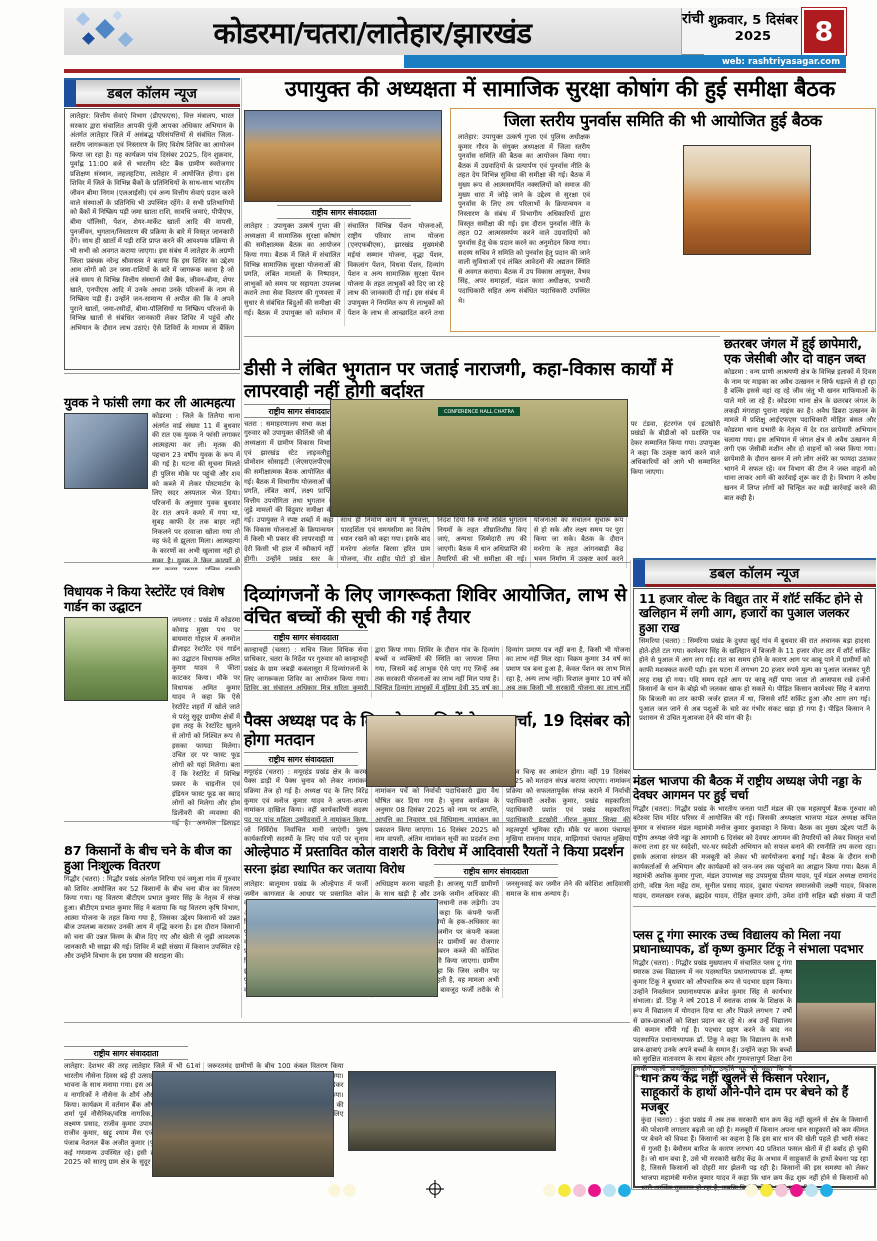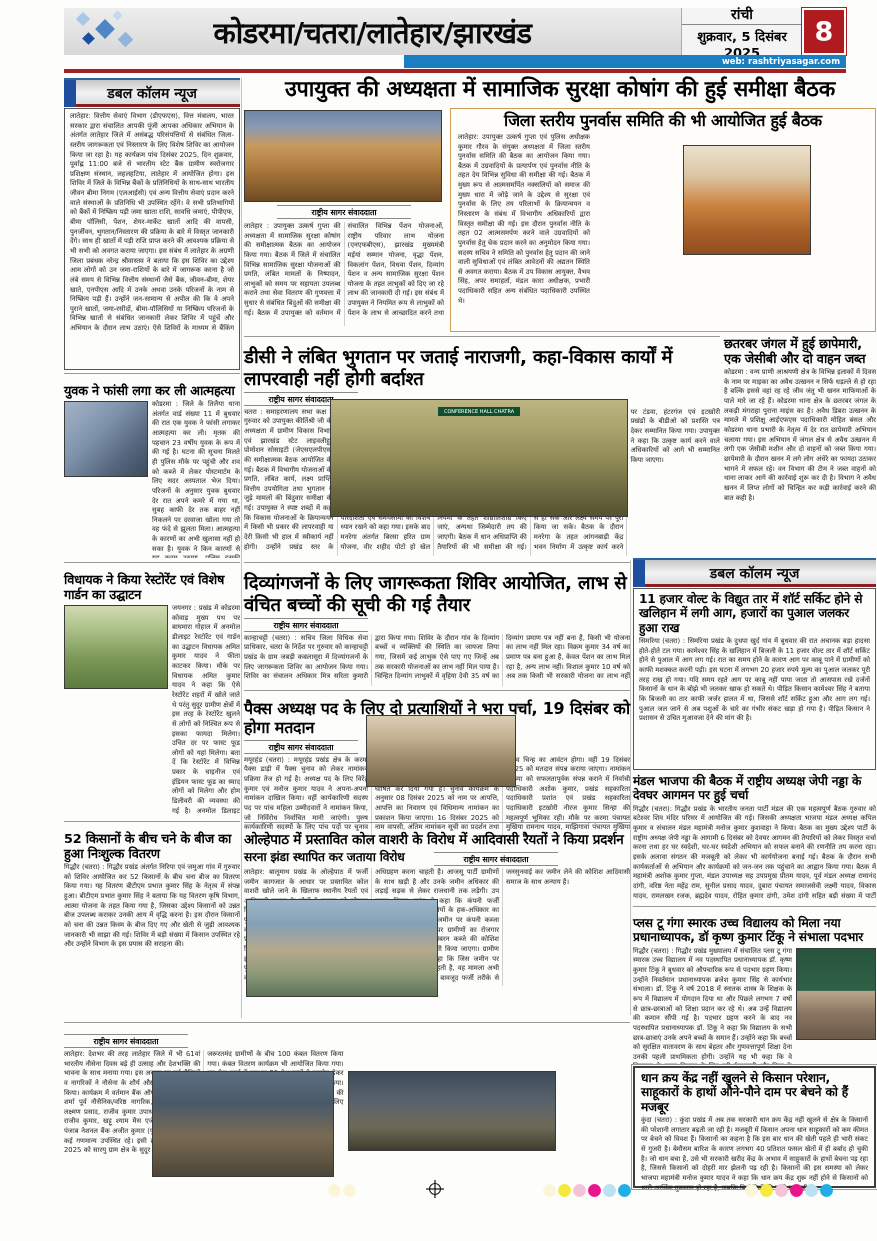--- a/index.html
+++ b/index.html
@@ -10,21 +10,21 @@
   
   .masthead{left:64px;top:8px;width:782px;height:47px;display:flex;}
   .mh-left{width:190px;background:linear-gradient(180deg,#5a9fdc 0%,#2a72bd 45%,#0d4f9e 100%);
            clip-path:polygon(0 0,100% 0,93% 100%,0 100%);color:#fff;display:flex;align-items:center;
            justify-content:center;font-size:25px;font-weight:800;text-shadow:1px 1px 1px #063a77;}
   .mh-mid{flex:1;background:linear-gradient(180deg,#ededed,#d8d8d8);position:relative;display:flex;
           align-items:center;justify-content:center;}
   .mh-mid h1{margin:0;font-size:29px;font-weight:800;color:#0a0a0a;letter-spacing:-0.5px;}
   .dmd{position:absolute;transform:rotate(45deg);}
   .mh-right{width:120px;background:#f4f4f4;border-left:1px solid #aaa;text-align:center;
-            display:flex;flex-direction:column;justify-content:center;}
+            display:flex;flex-direction:row;justify-content:center;}
   .mh-city{font-size:14px;font-weight:800;border-bottom:1px solid #888;padding-bottom:1px;}
   .mh-date{font-size:13px;font-weight:700;padding-top:2px;}
   .mh-page{width:40px;background:#b01b20;border:2px solid #fff;outline:1px solid #b01b20;color:#fff;
            display:flex;align-items:center;justify-content:center;font-size:27px;font-weight:800;}
   .mh-webbar{left:404px;top:55px;width:442px;height:13px;background:#1b7ec2;color:#fff;
              font-size:8.5px;font-weight:700;text-align:right;line-height:13px;padding-right:6px;box-sizing:border-box;}
   .mh-rule{left:64px;top:69px;width:782px;height:4px;background:#a02226;}
 
   
   .hl{font-weight:800;color:#000;margin:0 0 2px 0;line-height:1.18;letter-spacing:-0.2px;}
@@ -41,21 +41,21 @@
   .cols-5{column-count:5;column-gap:7px;column-rule:1px solid #cfcfcf;}
   .byline{font-size:7.8px;font-weight:700;text-align:center;border-top:1px solid #8a8a8a;
           border-bottom:1px solid #8a8a8a;padding:1px 2px;margin:3px 0;width:130px;}
   .sec-head{height:24px;background:linear-gradient(180deg,#c6c6c6,#f3f3f3 55%,#dcdcdc);
             border-top:2px solid #2a63a0;border-bottom:3px solid #8e1d20;display:flex;align-items:center;
             justify-content:center;font-weight:800;font-size:14px;color:#0a0a0a;}
   .sec-block{position:absolute;left:0;top:0;bottom:-3px;width:12px;background:#1d4f9e;}
   .boxed{border:1px solid #555;padding:3px 5px;box-sizing:border-box;}
   .boxed-orange{border:1.5px solid #cf9a57;padding:3px 7px;box-sizing:border-box;background:#fffdf9;}
   .boxed-heavy{border:2px solid #3d3d3d;outline:1px solid #999;outline-offset:1px;padding:3px 6px;box-sizing:border-box;}
-  .rule-top{border-top:1px solid #9a9a9a;padding-top:9px;}
+  .rule-top{border-top:1px solid #9a9a9a;padding-top:21px;}
   .photo{border:1px solid #3a3a3a;box-sizing:border-box;position:relative;overflow:hidden;}
   .photo.fl{float:left;margin:1px 4px 2px 0;}
   .photo.fr{float:right;margin:1px 0 2px 4px;}
   .conf-sign{position:absolute;top:7px;left:50%;transform:translateX(-50%);background:#0e4f2f;
              color:#fff;font-size:5px;line-height:1.3;padding:1px 5px;text-align:center;width:72px;}
   .vrule{width:1px;background:#c2c2c2;}
 
   
   .ph-office{background:linear-gradient(180deg,#6f86a8 0%,#8b9ab2 18%,#c79a5e 38%,#b07c3f 62%,#8a5f2e 84%,#6e4a22 100%);}
   .ph-sofa{background:linear-gradient(180deg,#ece0cc 0%,#dcc5a2 28%,#ca8340 55%,#a85f28 80%,#8d4e20 100%);}
@@ -117,21 +117,21 @@
     <div class="body" style="height:158px;">कोडरमा : जिले के तिलैया थाना अंतर्गत वार्ड संख्या 11 में बुधवार की रात एक युवक ने फांसी लगाकर आत्महत्या कर ली। मृतक की पहचान 23 वर्षीय युवक के रूप में की गई है। घटना की सूचना मिलते ही पुलिस मौके पर पहुंची और शव को कब्जे में लेकर पोस्टमार्टम के लिए सदर अस्पताल भेज दिया। परिजनों के अनुसार युवक बुधवार देर रात अपने कमरे में गया था, सुबह काफी देर तक बाहर नहीं निकलने पर दरवाजा खोला गया तो वह फंदे से झूलता मिला। आत्महत्या के कारणों का अभी खुलासा नहीं हो सका है। युवक ने किन कारणों से यह कदम उठाया, पुलिस इसकी जांच कर रही है। पुलिस ने मृतक के परिजनों से घटना को लेकर बयान दर्ज करवाया है।</div>
   </section>
 
   <section class="abs rule-top" style="left:64px;top:562px;width:176px;height:254px;">
     <h2 class="hl hl-13">विधायक ने किया रेस्टोरेंट एवं विशेष गार्डन का उद्घाटन</h2>
     <div class="photo fl ph-resto" style="width:104px;height:84px;"></div>
     <div class="body" style="height:212px;">जयनगर : प्रखंड में कोडरमा कोवाड़ मुख्य पथ पर बाघमारा गोहाल में अनमोल डीलाइट रेस्टोरेंट एवं गार्डन का उद्घाटन विधायक अमित कुमार यादव ने फीता काटकर किया। मौके पर विधायक अमित कुमार यादव ने कहा कि ऐसे रेस्टोरेंट शहरों में खोले जाते थे परंतु सुदूर ग्रामीण क्षेत्रों में इस तरह के रेस्टोरेंट खुलने से लोगों को निश्चित रूप से इसका फायदा मिलेगा। उचित दर पर फास्ट फूड लोगों को यहां मिलेगा। बता दें कि रेस्टोरेंट में विभिन्न प्रकार के चाइनीज एवं इंडियन फास्ट फूड का स्वाद लोगों को मिलेगा और होम डिलीवरी की व्यवस्था की गई है। अनमोल डिलाइट रेस्टोरेंट के प्रोपराइटर शिव शंकर पंडित, सरजू पंडित ने संयुक्त रूप से बताया कि यहां ग्राहकों को उचित मूल्य पर गुणवत्तापूर्ण व्यंजन उपलब्ध कराए जाएंगे। उद्घाटन के मौके पर बड़ी संख्या में स्थानीय लोग एवं ग्रामीण उपस्थित थे।</div>
   </section>
 
   <section class="abs rule-top" style="left:64px;top:821px;width:176px;height:196px;">
-    <h2 class="hl hl-13">52 किसानों के बीच चने के बीज का हुआ निःशुल्क वितरण</h2>
+    <h2 class="hl hl-13">87 किसानों के बीच चने के बीज का हुआ निःशुल्क वितरण</h2>
     <div class="body" style="height:160px;">गिद्धौर (चतरा) : गिद्धौर प्रखंड अंतर्गत निरिया एवं जमुआ गांव में गुरुवार को शिविर आयोजित कर 52 किसानों के बीच चना बीज का वितरण किया गया। यह वितरण बीटीएम प्रभात कुमार सिंह के नेतृत्व में संपन्न हुआ। बीटीएम प्रभात कुमार सिंह ने बताया कि यह वितरण कृषि विभाग, आत्मा योजना के तहत किया गया है, जिसका उद्देश्य किसानों को उन्नत बीज उपलब्ध कराकर उनकी आय में वृद्धि करना है। इस दौरान किसानों को चना की उन्नत किस्म के बीज दिए गए और खेती से जुड़ी आवश्यक जानकारी भी साझा की गई। शिविर में बड़ी संख्या में किसान उपस्थित रहे और उन्होंने विभाग के इस प्रयास की सराहना की।</div>
   </section>
 
   <h2 class="abs hl hl-22" style="left:244px;top:76px;width:632px;">उपायुक्त की अध्यक्षता में सामाजिक सुरक्षा कोषांग की हुई समीक्षा बैठक</h2>
 
   <section class="abs" style="left:244px;top:110px;width:200px;height:222px;">
     <div class="photo ph-office" style="width:198px;height:92px;"></div>
     <div class="byline" style="margin:3px auto;">राष्ट्रीय सागर संवाददाता</div>
     <div class="body cols-2" style="height:104px;">लातेहार : उपायुक्त उत्कर्ष गुप्ता की अध्यक्षता में सामाजिक सुरक्षा कोषांग की समीक्षात्मक बैठक का आयोजन किया गया। बैठक में जिले में संचालित विभिन्न सामाजिक सुरक्षा योजनाओं की प्रगति, लंबित मामलों के निष्पादन, लाभुकों को समय पर सहायता उपलब्ध कराने तथा सेवा वितरण की गुणवत्ता में सुधार से संबंधित बिंदुओं की समीक्षा की गई। बैठक में उपायुक्त को वर्तमान में संचालित विभिन्न पेंशन योजनाओं, राष्ट्रीय परिवार लाभ योजना (एनएफबीएस), झारखंड मुख्यमंत्री मईयां सम्मान योजना, वृद्धा पेंशन, विकलांग पेंशन, विधवा पेंशन, दिव्यांग पेंशन व अन्य सामाजिक सुरक्षा पेंशन योजना के तहत लाभुकों को दिए जा रहे लाभ की जानकारी दी गई। इस संबंध में उपायुक्त ने नियमित रूप से लाभुकों को पेंशन के लाभ से आच्छादित करने तथा बचे हुए लाभुकों के आधार एवं डीएलसी का कार्य 15 दिसंबर तक शत प्रतिशत पूर्ण करने का निर्देश दिया। पेंशन योजनाओं से वंचित पात्र लाभुकों की पहचान शीघ्र सुनिश्चित करने तथा लंबित मामलों का निष्पादन समय सीमा के अंदर करने का निर्देश दिया गया।</div>
   </section>

